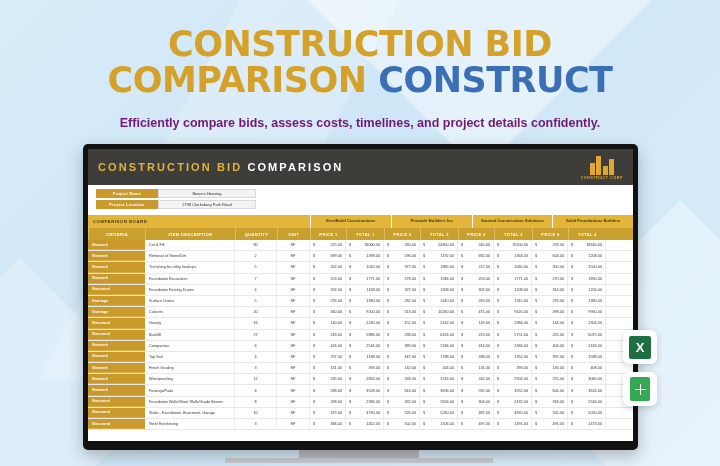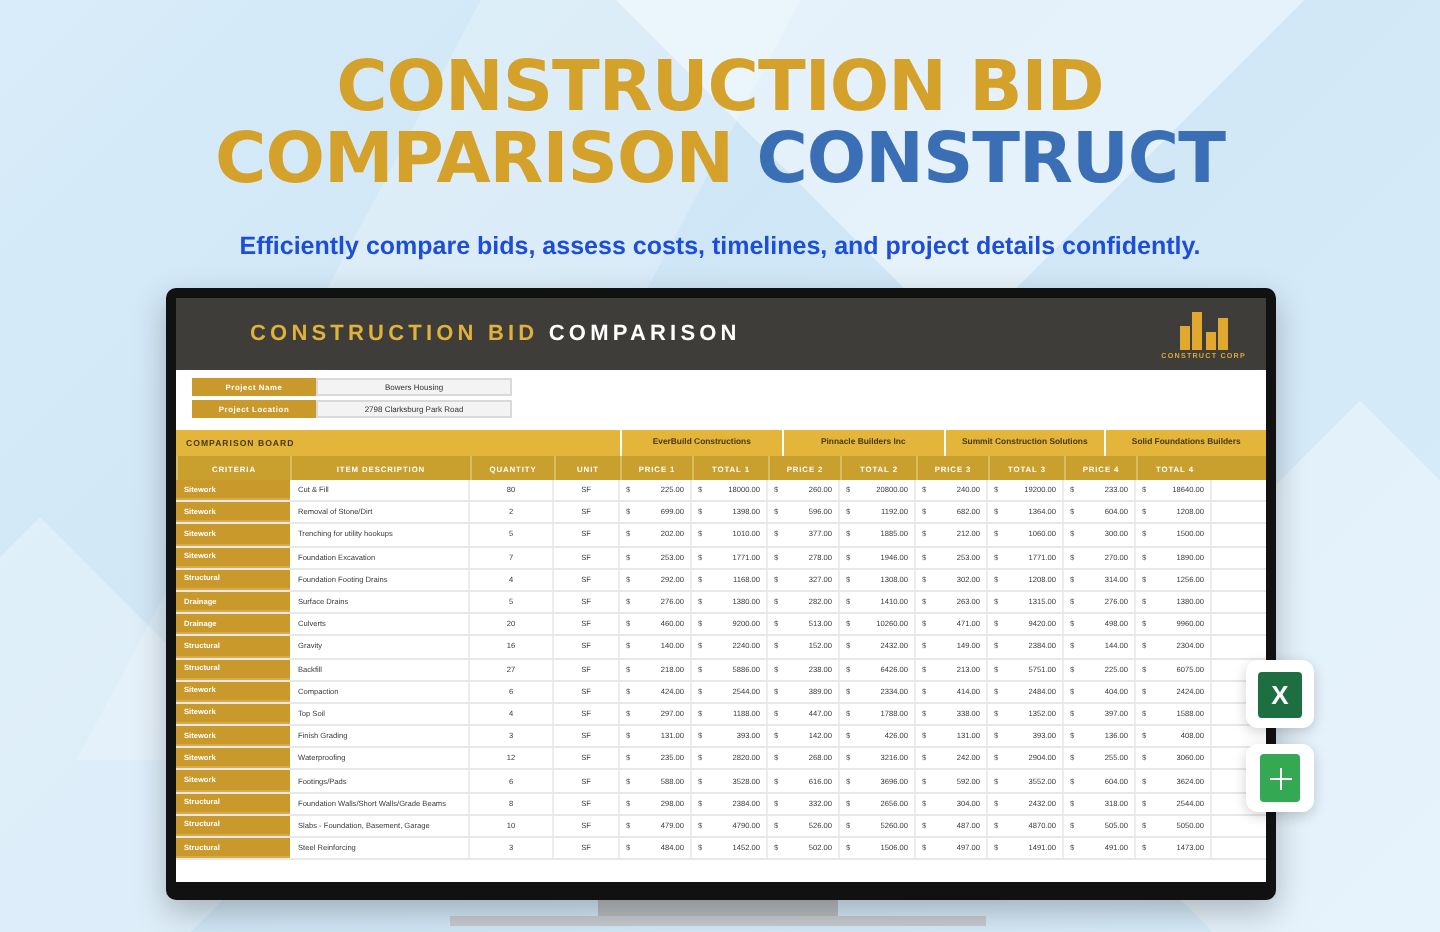--- a/index.html
+++ b/index.html
@@ -31,21 +31,21 @@
   .headline .line {
     font-size: 35px; font-weight: 900; letter-spacing: -0.5px;
     line-height: 1.04;
     font-family: "DejaVu Sans", sans-serif;
   }
   .gold-t { color: #d4a22a; }
   .blue-t { color: #3b6fb5; }
   .subtitle {
     position: absolute; top: 116px; left: 0; width: 720px;
     text-align: center; z-index: 5;
-    font-size: 12.5px; color: #1d4ed8; font-weight: 600;
+    font-size: 12.5px; color: #701a75; font-weight: 600;
   }
 
   
   .monitor {
     position: absolute; left: 83px; top: 144px;
     width: 555px; height: 306px; z-index: 6;
     background: #111; border-radius: 5px;
     padding: 5px 5px 9px 5px;
     box-shadow: 0 6px 16px rgba(0,0,0,0.25);
   }
@@ -58,21 +58,21 @@
     position: absolute; left: 225px; top: 458px;
     width: 268px; height: 5px; background: #c8ccd0; z-index: 4;
   }
 
   
   .sheet-top {
     background: #3f3d39; height: 36px;
     display: flex; align-items: center; justify-content: space-between;
     padding: 0 10px;
   }
-  .sheet-title { font-size: 11px; font-weight: 700; letter-spacing: 2.1px; margin-left: 27px; }
+  .sheet-title { font-size: 11px; font-weight: 700; letter-spacing: 2.1px; }
   .sheet-title .g { color: #e0b23c; }
   .sheet-title .w { color: #ffffff; }
   .logo-wrap { display: flex; flex-direction: column; align-items: center; gap: 1px; }
   .logo-bars { display: flex; align-items: flex-end; gap: 1.5px; height: 20px; }
   .logo-bars i { display: block; background: #e0a82e; width: 5px; }
   .logo-bars i:nth-child(1) { height: 12px; }
   .logo-bars i:nth-child(2) { height: 19px; }
   .logo-bars i:nth-child(3) { height: 9px; }
   .logo-bars i:nth-child(4) { height: 16px; }
   .logo-txt { font-size: 3.6px; letter-spacing: 0.6px; color: #d8a93a; font-weight: 700; }

